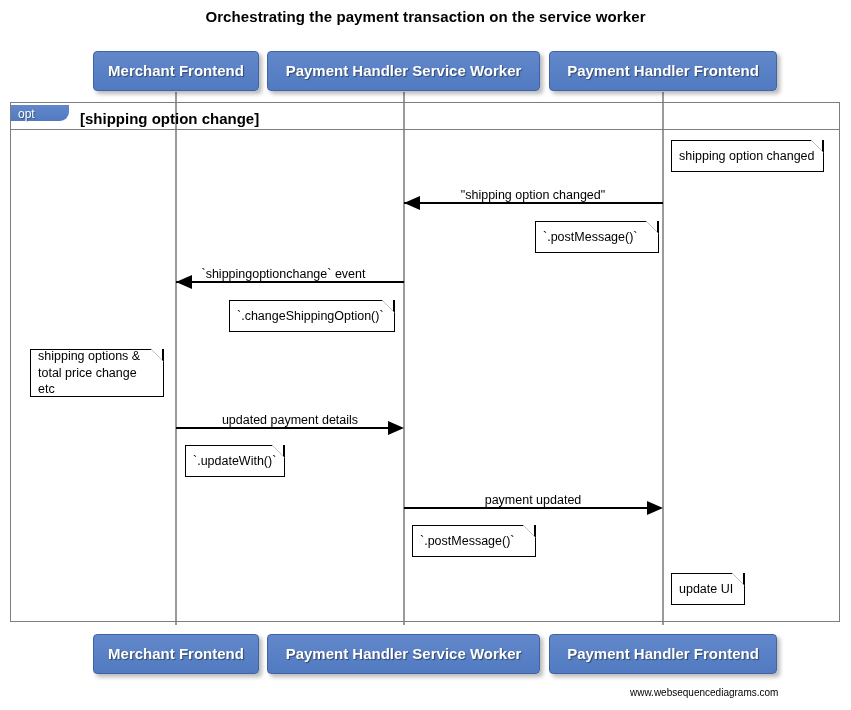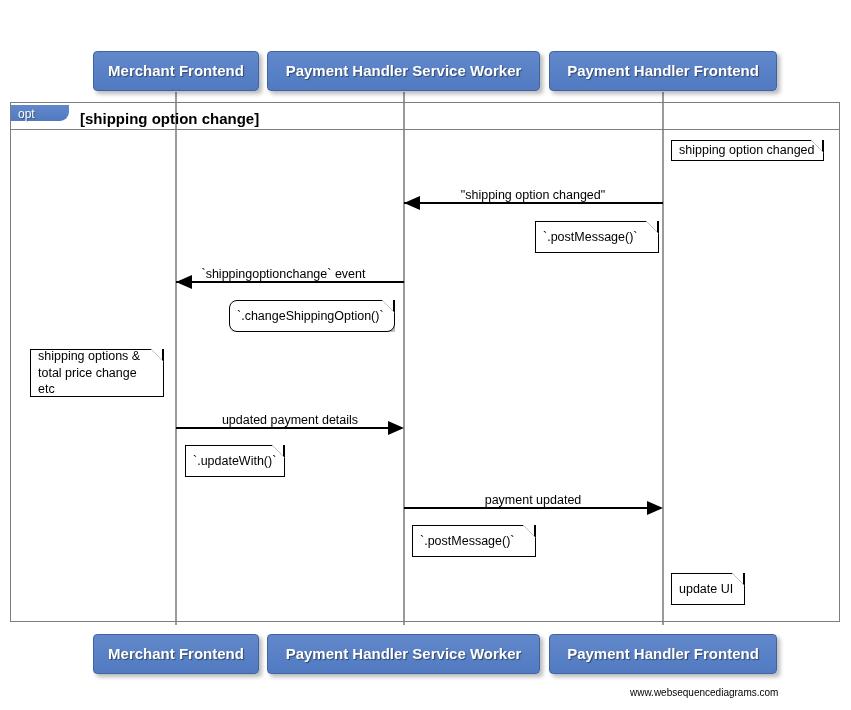--- a/index.html
+++ b/index.html
@@ -164,51 +164,52 @@
     font-size: 10px;
     color: #000000;
     white-space: nowrap;
   }
 </style>
 </head>
 <body>
 
 <div id="canvas">
 
+  <div class="diagram-title">Orchestrating the payment transaction on the service worker</div>
 
   <div class="lifeline" style="left:175px; top:92px; height:533px;"></div>
   <div class="lifeline" style="left:403px; top:92px; height:533px;"></div>
   <div class="lifeline" style="left:662px; top:92px; height:533px;"></div>
 
   <div class="fragment" style="left:10px; top:102px; width:830px; height:520px;"></div>
   <div class="fragment-divider" style="left:11px; top:129px; width:828px;"></div>
   <div class="fragment-tag" style="left:11px; top:105px; width:58px; height:16px;">opt</div>
   <div class="fragment-condition" style="left:80px; top:110px;">[shipping option change]</div>
 
   <div class="participant" style="left:93px; top:51px; width:166px; height:40px;">Merchant Frontend</div>
   <div class="participant" style="left:267px; top:51px; width:273px; height:40px;">Payment Handler Service Worker</div>
   <div class="participant" style="left:549px; top:51px; width:228px; height:40px;">Payment Handler Frontend</div>
 
-  <div class="note" style="left:671px; top:140px; width:153px; height:21px;">shipping option changed</div>
+  <div class="note" style="left:671px; top:140px; width:153px; height:32px;">shipping option changed</div>
   <div class="note-fold" style="left:811px; top:140px;"></div>
   <div class="note-fold-inner" style="left:811px; top:140px;"></div>
 
   <div class="msg-label" style="left:404px; top:188px; width:258px;">"shipping option changed"</div>
   <div class="msg-line" style="left:404px; top:202px; width:259px;"></div>
   <div class="arrowhead left" style="left:404px; top:196px;"></div>
 
   <div class="note" style="left:535px; top:221px; width:124px; height:32px;">`.postMessage()`</div>
   <div class="note-fold" style="left:646px; top:221px;"></div>
   <div class="note-fold-inner" style="left:646px; top:221px;"></div>
 
   <div class="msg-label" style="left:176px; top:267px; width:215px;">`shippingoptionchange` event</div>
   <div class="msg-line" style="left:176px; top:281px; width:228px;"></div>
   <div class="arrowhead left" style="left:176px; top:275px;"></div>
 
-  <div class="note" style="left:229px; top:300px; width:166px; height:32px;border-radius:8px;">`.changeShippingOption()`</div>
+  <div class="note" style="left:229px; top:300px; width:166px; height:32px;">`.changeShippingOption()`</div>
   <div class="note-fold" style="left:382px; top:300px;"></div>
   <div class="note-fold-inner" style="left:382px; top:300px;"></div>
 
   <div class="note" style="left:30px; top:349px; width:134px; height:48px;">shipping options &amp;
 total price change etc</div>
   <div class="note-fold" style="left:151px; top:349px;"></div>
   <div class="note-fold-inner" style="left:151px; top:349px;"></div>
 
   <div class="msg-label" style="left:176px; top:413px; width:228px;">updated payment details</div>
   <div class="msg-line" style="left:176px; top:427px; width:212px;"></div>

